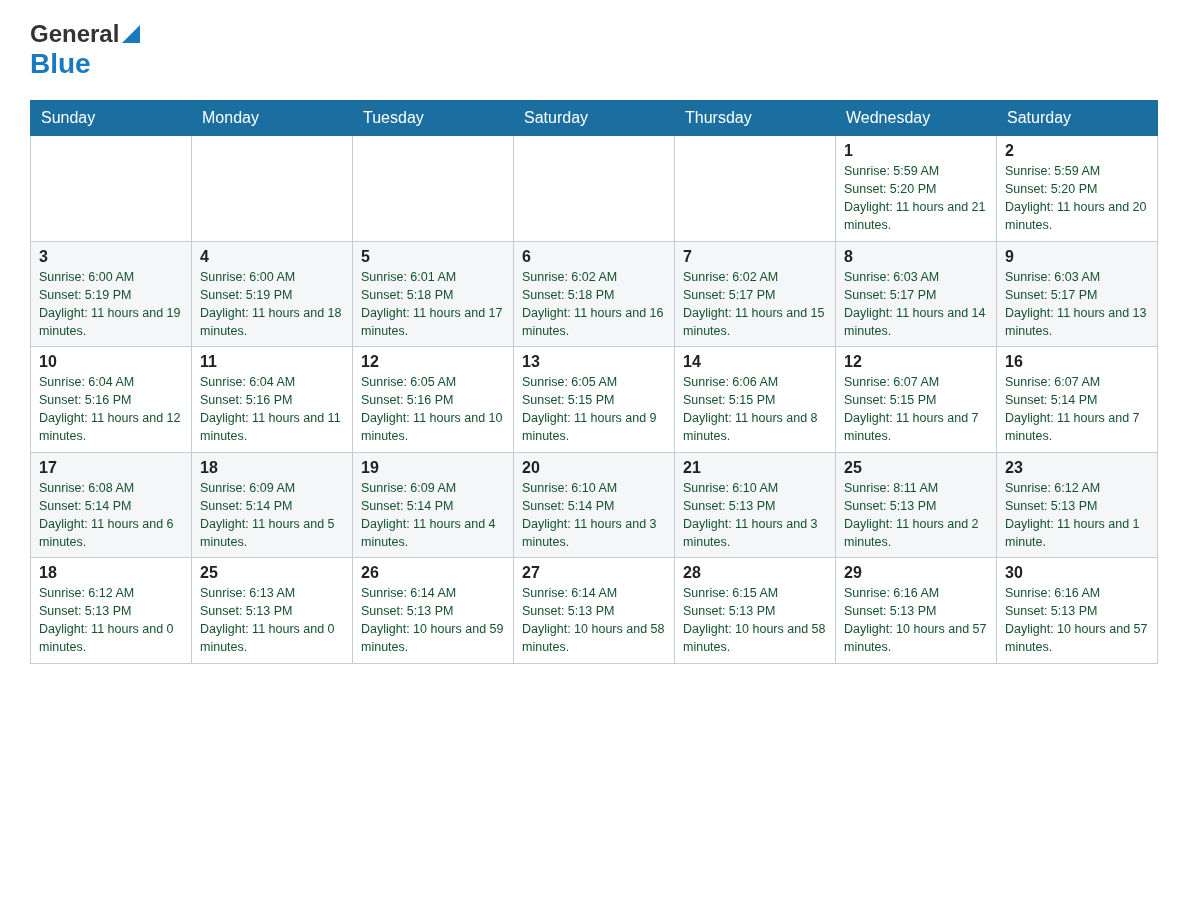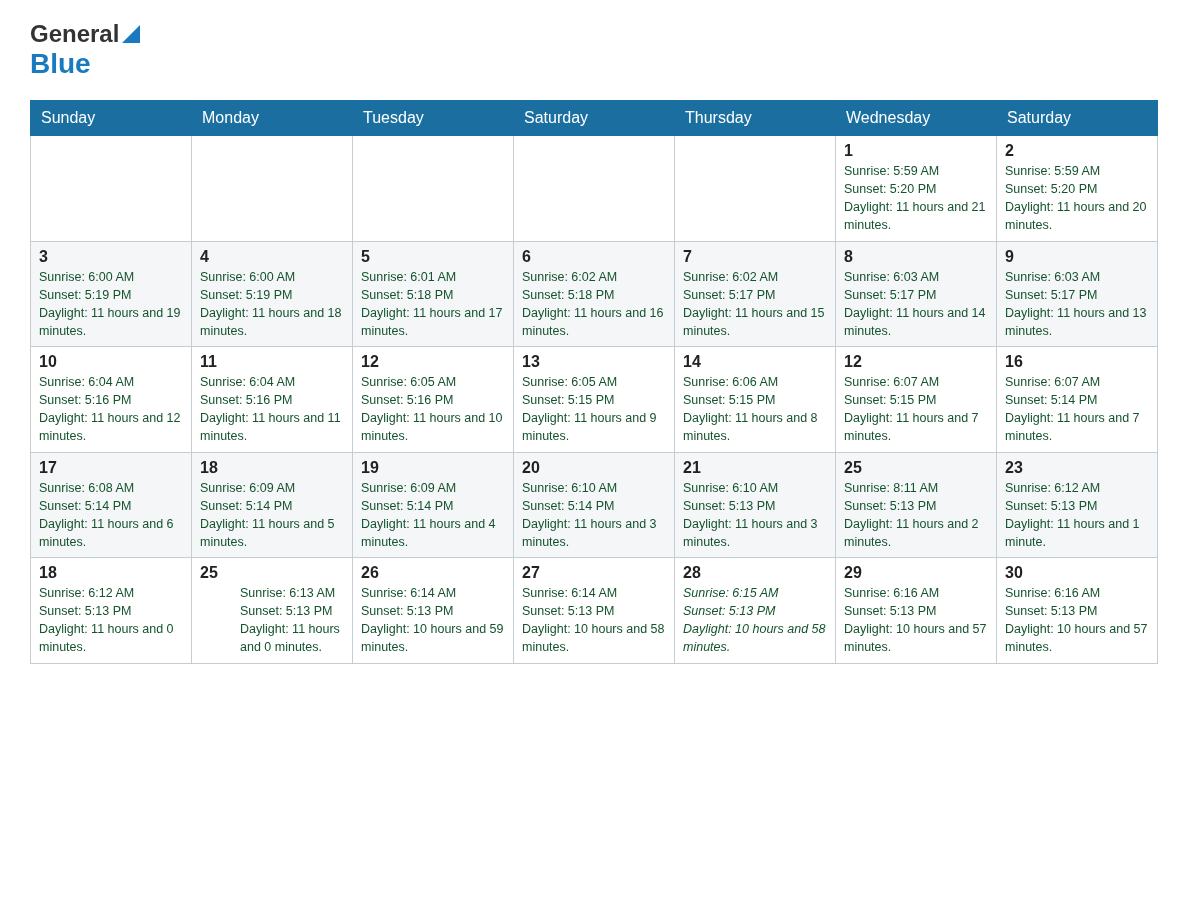--- a/index.html
+++ b/index.html
@@ -269,39 +269,39 @@
       </tr>
       <tr>
         <td>
           <div class="day-num">18</div>
           <div class="day-info" style="white-space: pre-line;">Sunrise: 6:12 AM
 Sunset: 5:13 PM
 Daylight: 11 hours and 0 minutes.</div>
         </td>
         <td>
           <div class="day-num">25</div>
-          <div class="day-info" style="white-space: pre-line; margin-left: 40px;">Sunrise: 6:13 AM
+          <div class="day-info" style="white-space: pre-line;">Sunrise: 6:13 AM
 Sunset: 5:13 PM
 Daylight: 11 hours and 0 minutes.</div>
         </td>
         <td>
           <div class="day-num">26</div>
           <div class="day-info" style="white-space: pre-line;">Sunrise: 6:14 AM
 Sunset: 5:13 PM
 Daylight: 10 hours and 59 minutes.</div>
         </td>
         <td>
           <div class="day-num">27</div>
           <div class="day-info" style="white-space: pre-line;">Sunrise: 6:14 AM
 Sunset: 5:13 PM
 Daylight: 10 hours and 58 minutes.</div>
         </td>
         <td>
           <div class="day-num">28</div>
-          <div class="day-info" style="white-space: pre-line; font-style: italic;">Sunrise: 6:15 AM
+          <div class="day-info" style="white-space: pre-line;">Sunrise: 6:15 AM
 Sunset: 5:13 PM
 Daylight: 10 hours and 58 minutes.</div>
         </td>
         <td>
           <div class="day-num">29</div>
           <div class="day-info" style="white-space: pre-line;">Sunrise: 6:16 AM
 Sunset: 5:13 PM
 Daylight: 10 hours and 57 minutes.</div>
         </td>
         <td>

